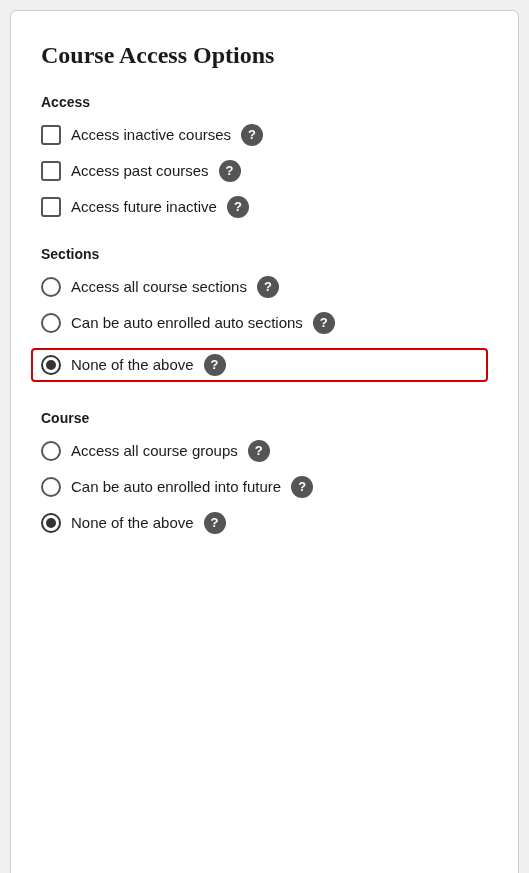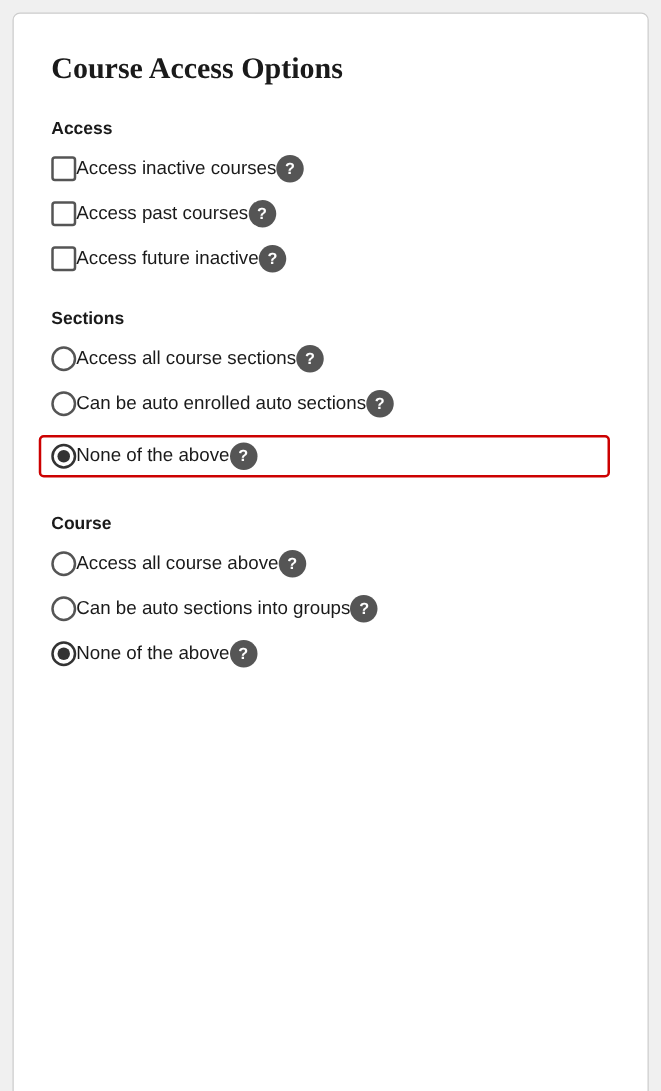--- a/index.html
+++ b/index.html
@@ -45,20 +45,21 @@
     }
 
     .section-block {
       margin-bottom: 28px;
     }
 
     .option-row {
       display: flex;
       align-items: center;
       margin-bottom: 14px;
+      gap: 10px;
     }
 
     .option-row.highlighted {
       border: 2px solid #cc0000;
       border-radius: 4px;
       padding: 4px 8px;
       margin-left: -10px;
       background: #ffffff;
     }
 
@@ -173,26 +174,26 @@
         <div class="option-row highlighted">
           <input type="radio" class="custom-radio" name="group-sections" id="sections-none" checked="" style="">
           <label class="option-label" for="sections-none">None of the above</label>
           <span class="help-icon">?</span>
         </div>
       </div>
       <div class="section-block">
         <div class="section-label">Course</div>
         <div class="option-row">
           <input type="radio" class="custom-radio" name="group-groups" id="groups-all" style="">
-          <label class="option-label" for="groups-all">Access all course above</label>
+          <label class="option-label" for="groups-all">Access all course groups</label>
           <span class="help-icon">?</span>
         </div>
         <div class="option-row">
           <input type="radio" class="custom-radio" name="group-groups" id="groups-auto" style="">
-          <label class="option-label" for="groups-auto">Can be auto sections into groups</label>
+          <label class="option-label" for="groups-auto">Can be auto enrolled into future</label>
           <span class="help-icon">?</span>
         </div>
         <div class="option-row">
           <input type="radio" class="custom-radio" name="group-groups" id="groups-none" checked="" style="">
           <label class="option-label" for="groups-none">None of the above</label>
           <span class="help-icon">?</span>
         </div>
       </div>
     </div>
 </div>

